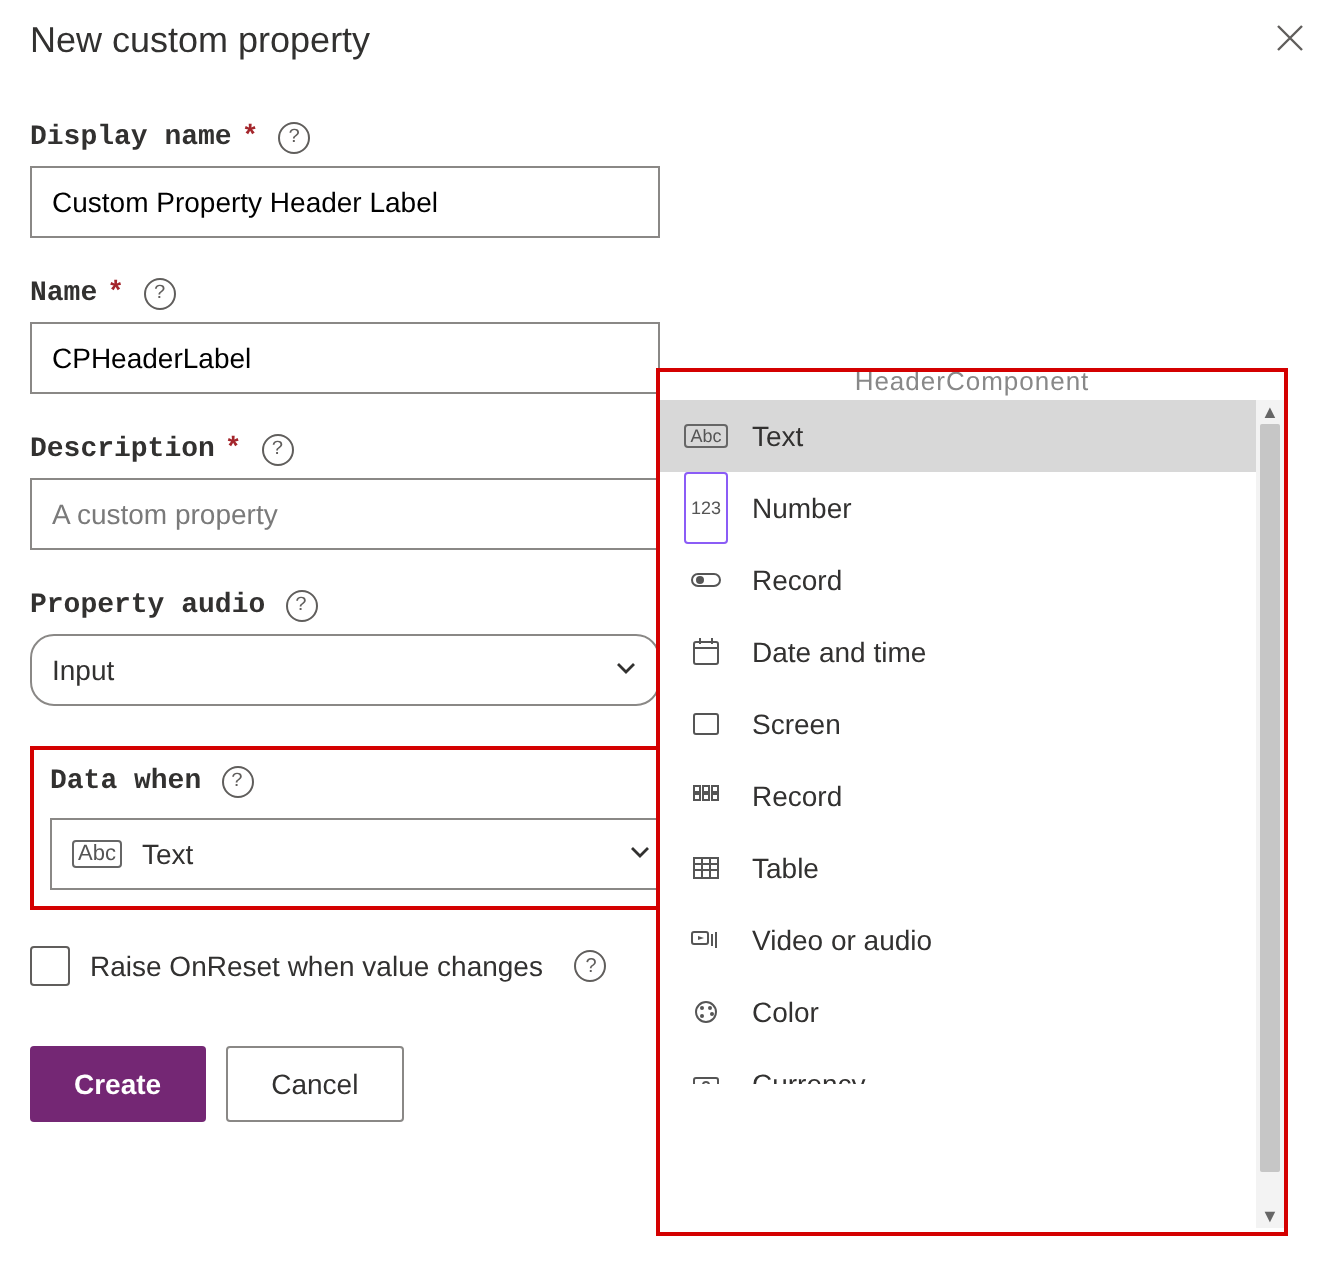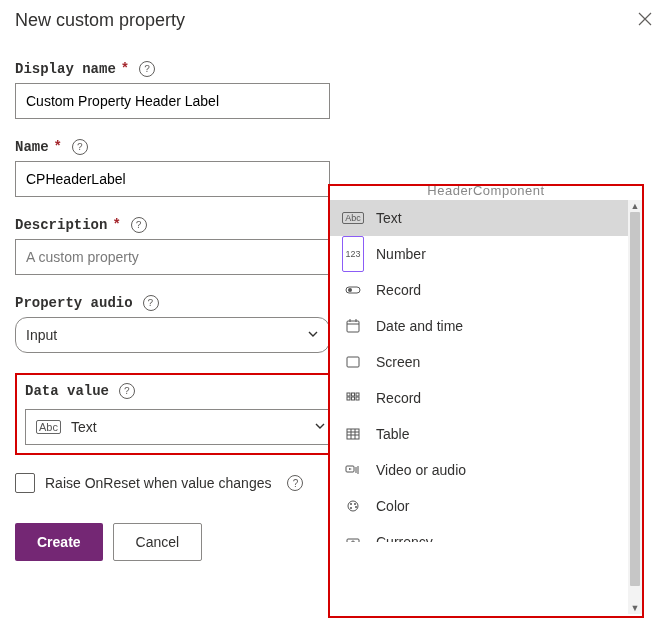--- a/index.html
+++ b/index.html
@@ -289,21 +289,21 @@
     <span class="chev">
       <svg width="12" height="12" viewBox="0 0 12 12">
           <path d="M2 4 L6 8 L10 4" stroke="#323130" stroke-width="1.4" fill="none"></path>
         </svg>
     </span>
   </div>
 </div>
 
 <div class="data-type-group">
   <div class="label-row" style="margin-bottom:10px;">
-    <span class="label-text">Data value</span>
+    <span class="label-text">Data when</span>
     <span class="help-icon">?</span>
   </div>
   <div class="data-type-select">
     <span class="dt-left">
       <span class="dt-icon-mini">Abc</span>
       <span>Text</span>
     </span>
     <span class="chev">
       <svg width="12" height="12" viewBox="0 0 12 12">
           <path d="M2 4 L6 8 L10 4" stroke="#323130" stroke-width="1.4" fill="none"></path>

